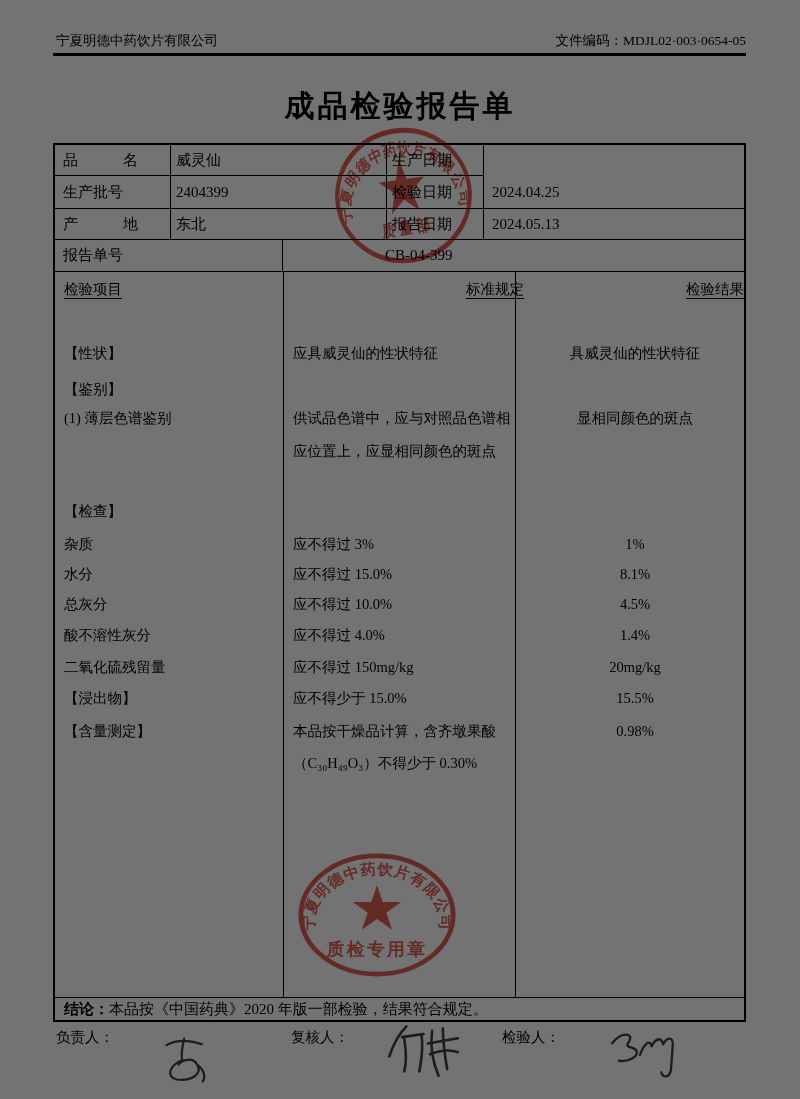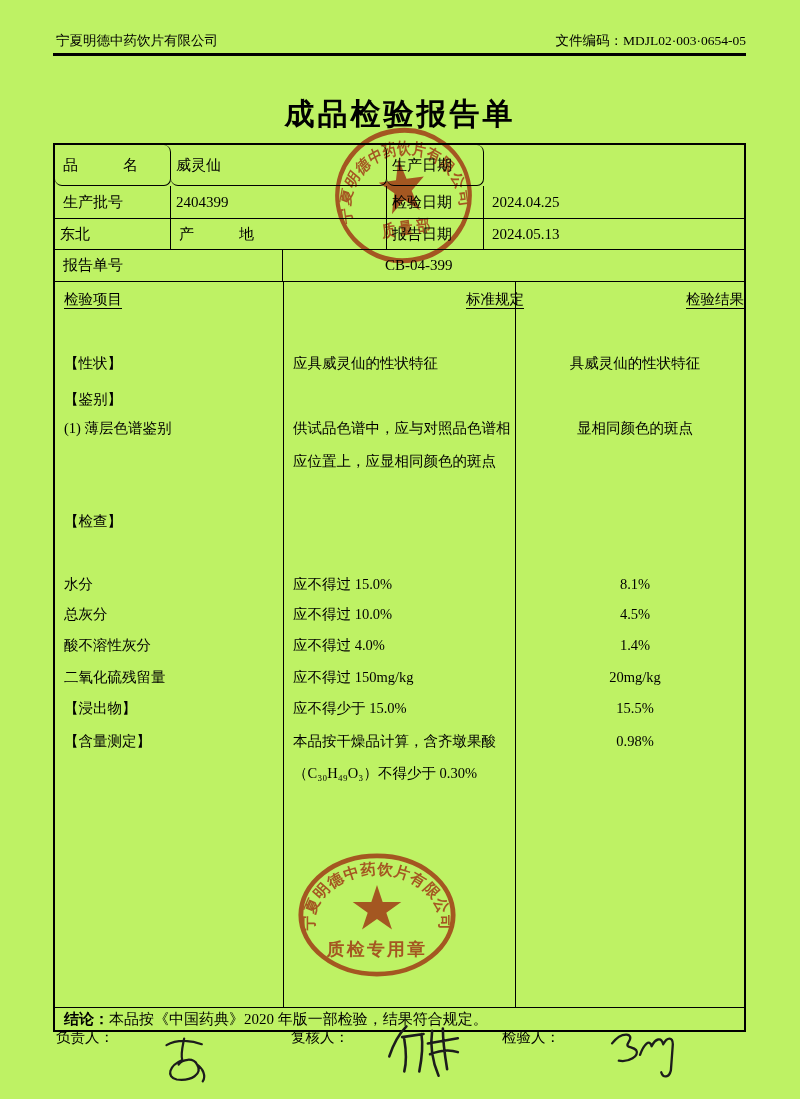--- a/index.html
+++ b/index.html
@@ -1,33 +1,33 @@
 <!DOCTYPE html>
 <html><head>
 <meta charset="utf-8">
 <style>
   * { margin:0; padding:0; box-sizing:border-box; }
   html,body { background:#fff; }
   .page {
-    position:relative; width:800px; height:1099px; background:#bef264;
+    position:relative; width:800px; height:1099px; background:#737373;
     font-family:"Liberation Serif","DejaVu Serif",serif; color:#000;
     overflow:hidden; margin:0 auto;padding-left:18px;
   }
   
   .pg-header { position:absolute; left:56px; right:54px; top:32px;
     display:flex; justify-content:space-between; font-size:13.5px; }
   .pg-rule { position:absolute; left:53px; right:54px; top:53px; height:3px; background:#000; }
   .doc-title { position:absolute; left:0; right:0; top:86px; text-align:center;
-    font-size:30px; font-weight:bold; letter-spacing:3px;margin-top:8px; }
+    font-size:30px; font-weight:bold; letter-spacing:3px; }
   
   .doc-table { position:absolute; left:53px; top:143px; width:693px; border:2px solid #000; background:transparent; }
   .info-row { display:grid; grid-template-columns:116px 216px 97px 1fr; }
   .info-row > div { border-bottom:1px solid #000; font-size:15px; display:flex; align-items:center; }
   .info-row > div.bR { border-right:1px solid #000; }
-  .r1 > div { height:41px;border-radius:7px; } .r2 > div { height:33px; } .r3 > div { height:31px; }
+  .r1 > div { height:31px; } .r2 > div { height:33px; } .r3 > div { height:31px; }
   .repno-row { display:grid; grid-template-columns:228px 1fr; }
   .repno-row > div { height:32px; border-bottom:1px solid #000; font-size:15px; display:flex; align-items:center; }
   .pl8 { padding-left:8px; } .pl5 { padding-left:5px; }
   .pl102 { padding-left:102px; }
   
   .sect-body { position:relative; height:726px; border-bottom:1px solid #000; }
   .vline { position:absolute; top:0; bottom:0; width:1px; background:#000; }
   .v1 { left:228px; } .v2 { left:460px; }
   .line { position:absolute; left:0; right:0; height:22px; display:flex; font-size:14.5px; line-height:22px; }
   .line .c1 { width:228px; padding-left:9px; }
@@ -69,22 +69,22 @@
       <div class="bR pl5">威灵仙</div>
       <div class="bR pl5">生产日期</div>
     </div>
     <div class="info-row r2">
       <div class="bR pl8">生产批号</div>
       <div class="bR pl5">2404399</div>
       <div class="bR pl5">检验日期</div>
       <div class="pl8">2024.04.25</div>
     </div>
     <div class="info-row r3">
+      <div class="bR pl8">产　　　地</div>
       <div class="bR pl5">东北</div>
-      <div class="bR pl8">产　　　地</div>
       <div class="bR pl5">报告日期</div>
       <div class="pl8">2024.05.13</div>
     </div>
     <div class="repno-row">
       <div class="bR pl8" style="border-right:1px solid #000;">报告单号</div>
       <div class="pl102">CB-04-399</div>
     </div>
 
     <div class="sect-body">
       <div class="vline v1"></div>
@@ -113,20 +113,25 @@
       </div>
       <div class="line" style="top:168px">
         <div class="c1"></div>
         <div class="c2">应位置上，应显相同颜色的斑点</div>
         <div class="c3"></div>
       </div>
       <div class="line" style="top:228px">
         <div class="c1">【检查】</div>
         <div class="c2"></div>
         <div class="c3"></div>
+      </div>
+      <div class="line" style="top:261px">
+        <div class="c1">杂质</div>
+        <div class="c2">应不得过 3%</div>
+        <div class="c3">1%</div>
       </div>
       <div class="line" style="top:291px">
         <div class="c1">水分</div>
         <div class="c2">应不得过 15.0%</div>
         <div class="c3">8.1%</div>
       </div>
       <div class="line" style="top:321px">
         <div class="c1">总灰分</div>
         <div class="c2">应不得过 10.0%</div>
         <div class="c3">4.5%</div>

